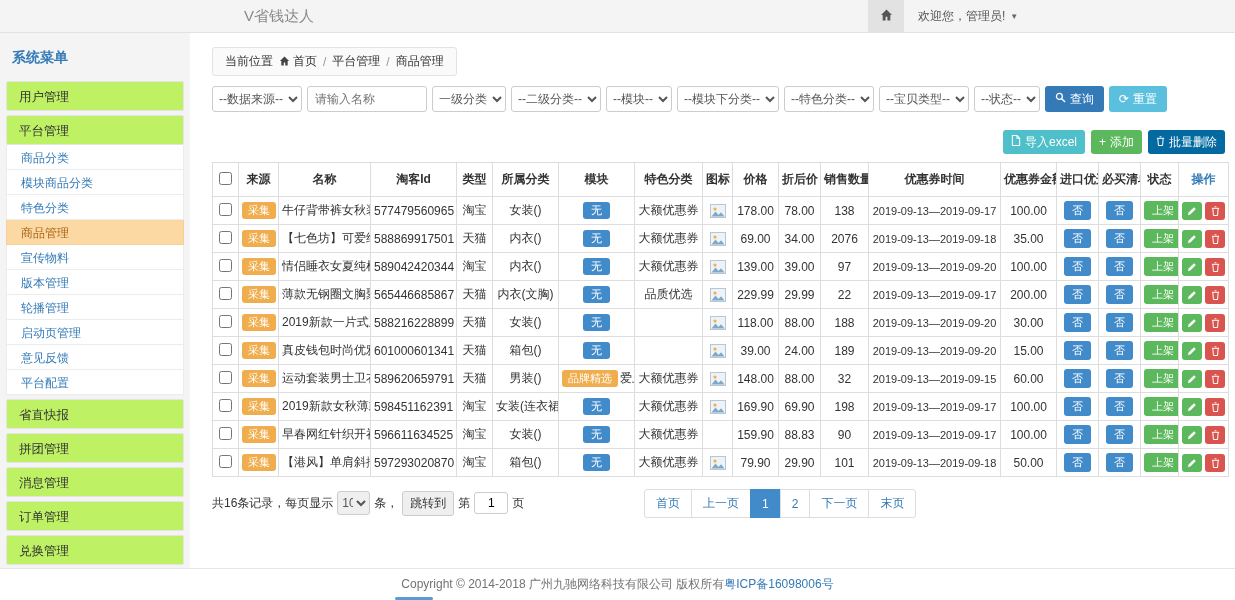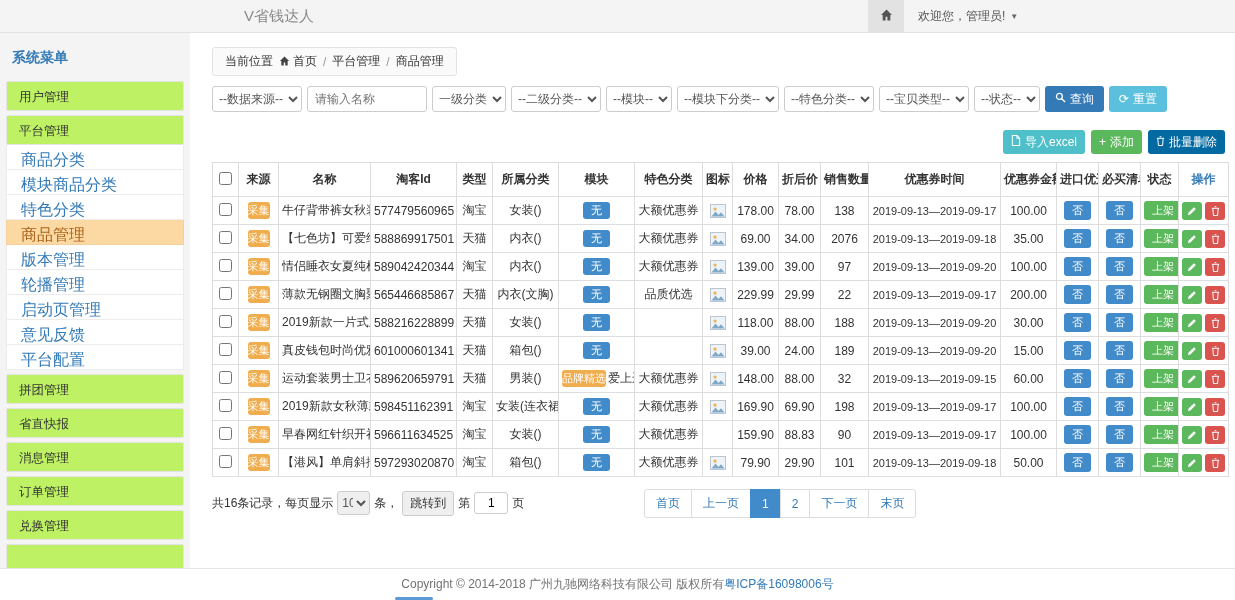--- a/index.html
+++ b/index.html
@@ -24,21 +24,21 @@
   
   .sidebar { position:absolute; top:33px; left:0; width:190px; bottom:0;
     background:#f4f4f4; padding:12px 6px 0 6px; overflow:hidden; z-index:1; }
   .sidebar-title { color:#337ab7; font-size:14px; font-weight:bold;
     padding:4px 6px 14px; }
   .side-item { background:#bef264; border:1px solid #e4e4e4; border-radius:2px;
     padding:7px 12px; margin-bottom:4px; font-size:12.5px; color:#333;
     cursor:pointer; height:30px; }
   .side-sub { margin:-4px 0 4px 0; }
   .side-sub-item { background:#fff; border:1px solid #ececec; border-top:none;
-    padding:5px 14px; color:#337ab7; font-size:16px; cursor:pointer; height:25px; }
+    padding:5px 14px; color:#337ab7; font-size:12px; cursor:pointer; height:25px; }
   .side-sub-item.active { background:#fcd9a2; color:#a9641b; border-color:#f5cf9b; }
   .side-item.partial { height:40px; }
   
   .main { position:absolute; left:190px; top:33px; right:0; bottom:32px;
     background:#fff; padding:14px 10px 0 22px; overflow:hidden; }
   .breadcrumb { display:inline-flex; align-items:center; gap:6px;
     background:#fafafa; border:1px solid #e3e3e3; border-radius:3px;
     padding:5px 12px; color:#333; }
   .breadcrumb .sep { color:#999; }
   .crumb-home { display:inline-flex; align-items:center; gap:3px; cursor:pointer; }
@@ -61,21 +61,21 @@
   .toolbar .btn { height:24px; padding:0 8px; font-size:12px; }
   
   table.grid { width:100%; border-collapse:collapse; table-layout:fixed;
     margin-top:8px; font-size:12px; }
   .grid th, .grid td { border:1px solid #ddd; text-align:center;
     padding:4px 3px; overflow:hidden; white-space:nowrap; vertical-align:middle; }
   .grid th { padding:8px 3px; font-weight:bold; }
   .grid th.th-ops { color:#337ab7; }
   .td-time { font-size:11px; }
   .badge { display:inline-block; border-radius:3px; color:#fff; font-size:11px;
-    padding:2px 0; line-height:13px; }
+    padding:2px 6px; line-height:13px; }
   .badge-orange { background:#f0ad4e; }
   .badge-blue { background:#428bca; padding:2px 8px; }
   .module-text { margin-left:2px; }
   .btn-xs { border:none; border-radius:3px; color:#fff; font-size:11px;
     padding:3px 8px; cursor:pointer; font-family:inherit; line-height:13px; }
   .btn-blue { background:#428bca; }
   .btn-green { background:#5cb85c; }
   .icon-btn { width:20px; height:18px; border:none; border-radius:3px; padding:0;
     display:inline-flex; align-items:center; justify-content:center; cursor:pointer; }
   .btn-red { background:#d9534f; }
@@ -128,28 +128,29 @@
 <div class="sidebar">
   <div class="sidebar-title">系统菜单</div>
   <div id="sidebar-groups">
       <div class="side-item">用户管理</div>
       <div class="side-item">平台管理</div>
       <div class="side-sub">
         <div class="side-sub-item">商品分类</div>
         <div class="side-sub-item">模块商品分类</div>
         <div class="side-sub-item">特色分类</div>
         <div class="side-sub-item active">商品管理</div>
+        <div class="side-sub-item">宣传物料</div>
         <div class="side-sub-item">版本管理</div>
         <div class="side-sub-item">轮播管理</div>
         <div class="side-sub-item">启动页管理</div>
         <div class="side-sub-item">意见反馈</div>
         <div class="side-sub-item">平台配置</div>
       </div>
+      <div class="side-item">省直快报</div>
       <div class="side-item">拼团管理</div>
-      <div class="side-item">省直快报</div>
       <div class="side-item">消息管理</div>
       <div class="side-item">订单管理</div>
       <div class="side-item">兑换管理</div>
     </div>
   <div class="side-item partial"></div>
 </div>
 
 <div class="main">
 
   <div class="breadcrumb">

